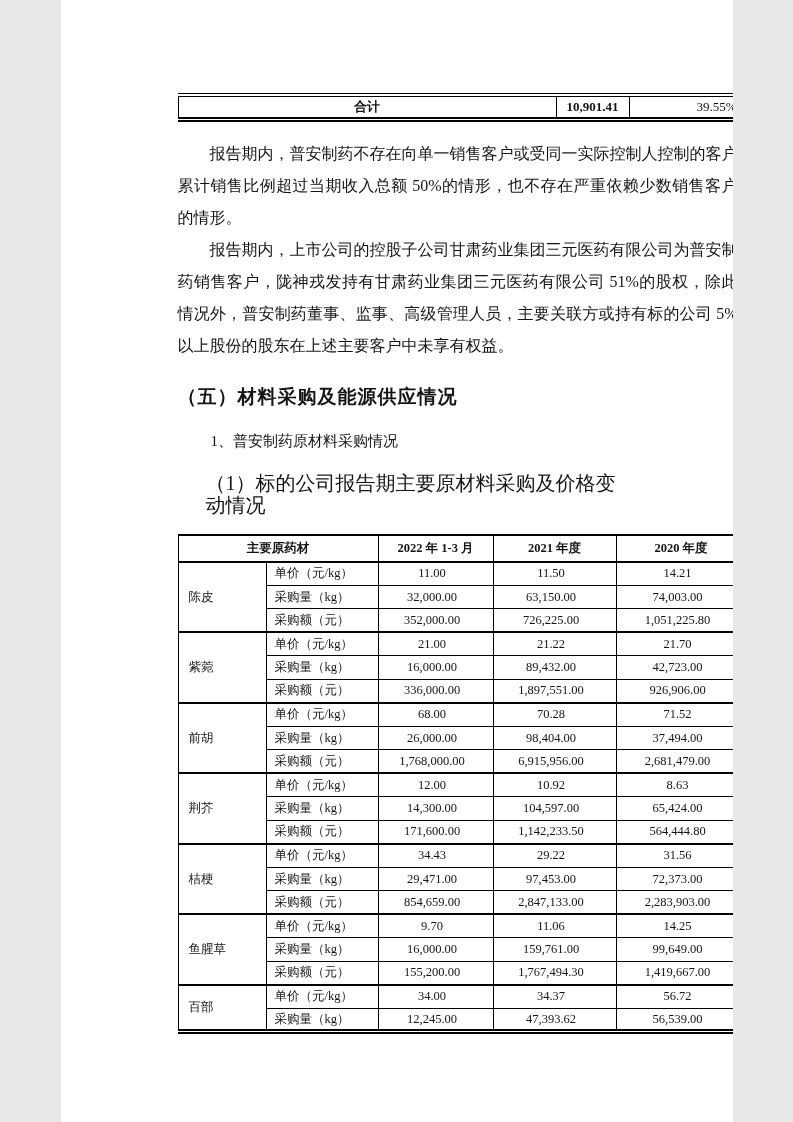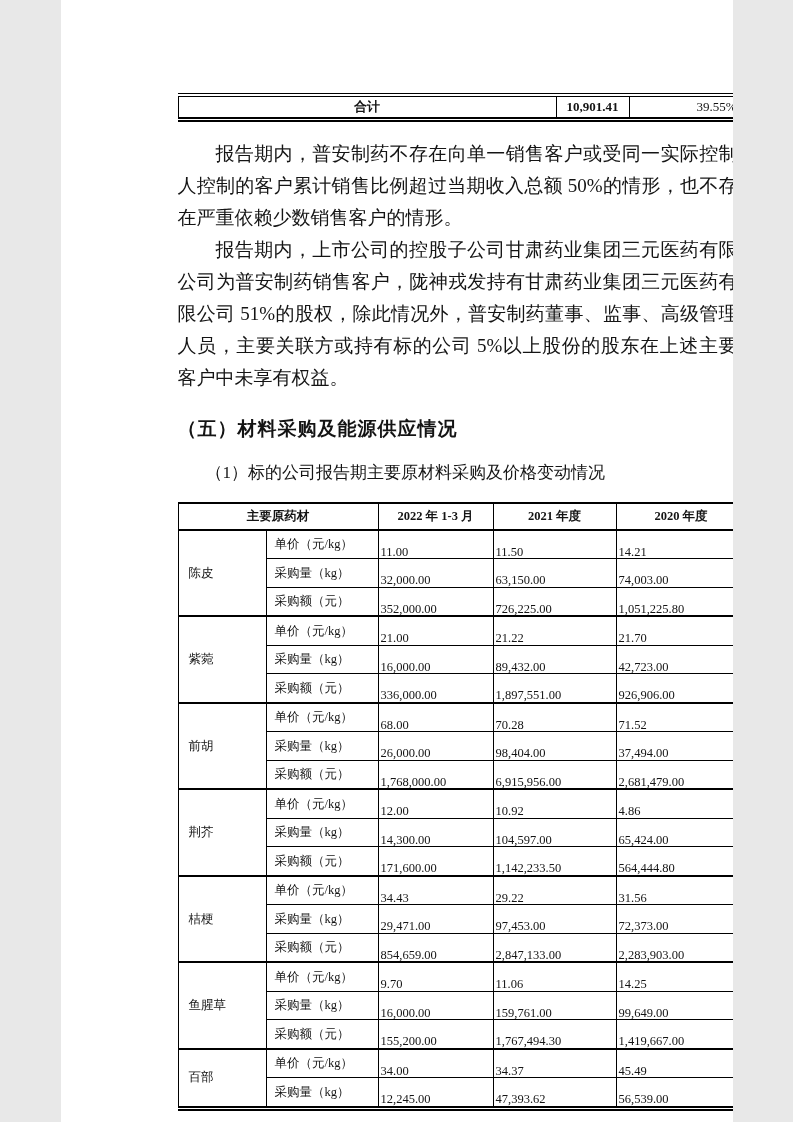--- a/index.html
+++ b/index.html
@@ -34,38 +34,38 @@
     box-sizing: border-box;
   }
   td.tot-label  { text-align: center; font-weight: bold; border-left: 1px solid #000; }
   td.tot-value  { text-align: center; font-weight: bold; }
   td.tot-pct    { text-align: right; }
 
   
   p.body-par {
     width: 560px;
     margin: 0;
-    font-size: 19px;
+    font-size: 16px;
     line-height: 32px;
     text-align: justify;
     text-indent: 2em;
   }
   p.body-par.first { margin-top: 16px; }
 
   
   h2.section {
     margin: 22px 0 0 0;
     font-family: "Liberation Sans", "DejaVu Sans", sans-serif;
     font-size: 19px;
     font-weight: bold;
     letter-spacing: 1px;
     line-height: 26px;
   }
   .sub1 { margin: 20px 0 0 33px; font-size: 15px; line-height: 22px; }
-  .sub2 { margin: 20px 0 11px 28px; font-size: 17px; line-height: 22px; }
+  .sub2 { margin: 20px 0 11px 28px; font-size: 20px; line-height: 22px; }
 
   
   table.purchases {
     border-collapse: collapse;
     width: 568px;
     margin-top: 18px;
     table-layout: fixed;
     border-top: 2.5px solid #000;
     border-bottom: 5px double #000;
     border-left: 1px solid #000;
@@ -83,21 +83,21 @@
     height: 27px;
     font-weight: bold;
     text-align: center;
     padding: 0 2px;
   }
   table.purchases td { height: 23.5px; }
   table.purchases tr.group-start td { border-top: 2px solid #000; }
   table.purchases thead th { border-bottom: 2px solid #000; }
   td.drug-name { text-align: left; padding: 0 4px 0 10px; }
   td.metric    { text-align: left; padding: 0 4px 0 8px; }
-  td.num       { text-align: left; padding: 15px 9px 0 2px; }
+  td.num       { text-align: center; padding: 0 9px 0 2px; }
 
   
   .page-number {
     margin-top: 16px;
     text-align: center;
     font-size: 12.5px;
   }
 </style>
 </head>
 <body>
@@ -116,20 +116,21 @@
         <td class="tot-value">10,901.41</td>
         <td class="tot-pct">39.55%</td>
       </tr>
     </tbody>
   </table>
 
   <p class="body-par first">报告期内，普安制药不存在向单一销售客户或受同一实际控制人控制的客户累计销售比例超过当期收入总额 50%的情形，也不存在严重依赖少数销售客户的情形。</p>
   <p class="body-par">报告期内，上市公司的控股子公司甘肃药业集团三元医药有限公司为普安制药销售客户，陇神戎发持有甘肃药业集团三元医药有限公司 51%的股权，除此情况外，普安制药董事、监事、高级管理人员，主要关联方或持有标的公司 5%以上股份的股东在上述主要客户中未享有权益。</p>
 
   <h2 class="section">（五）材料采购及能源供应情况</h2>
+  <div class="sub1">1、普安制药原材料采购情况</div>
   <div class="sub2">（1）标的公司报告期主要原材料采购及价格变动情况</div>
 
   <table class="purchases">
     <colgroup>
       <col style="width:88px">
         <col style="width:112px">
         <col style="width:115px">
         <col style="width:123px">
         <col style="width:130px">
     </colgroup>
@@ -197,21 +198,21 @@
           <td class="metric">采购额（元）</td>
           <td class="num">1,768,000.00</td>
           <td class="num">6,915,956.00</td>
           <td class="num">2,681,479.00</td>
         </tr>
         <tr class="group-start">
           <td class="drug-name" rowspan="3">荆芥</td>
           <td class="metric">单价（元/kg）</td>
           <td class="num">12.00</td>
           <td class="num">10.92</td>
-          <td class="num">4.86</td>
+          <td class="num">8.63</td>
         </tr>
         <tr>
           <td class="metric">采购量（kg）</td>
           <td class="num">14,300.00</td>
           <td class="num">104,597.00</td>
           <td class="num">65,424.00</td>
         </tr>
         <tr>
           <td class="metric">采购额（元）</td>
           <td class="num">171,600.00</td>
@@ -254,21 +255,21 @@
           <td class="metric">采购额（元）</td>
           <td class="num">155,200.00</td>
           <td class="num">1,767,494.30</td>
           <td class="num">1,419,667.00</td>
         </tr>
         <tr class="group-start">
           <td class="drug-name" rowspan="2">百部</td>
           <td class="metric">单价（元/kg）</td>
           <td class="num">34.00</td>
           <td class="num">34.37</td>
-          <td class="num">45.49</td>
+          <td class="num">56.72</td>
         </tr>
         <tr>
           <td class="metric">采购量（kg）</td>
           <td class="num">12,245.00</td>
           <td class="num">47,393.62</td>
           <td class="num">56,539.00</td>
         </tr>
       </tbody>
   </table>
 

